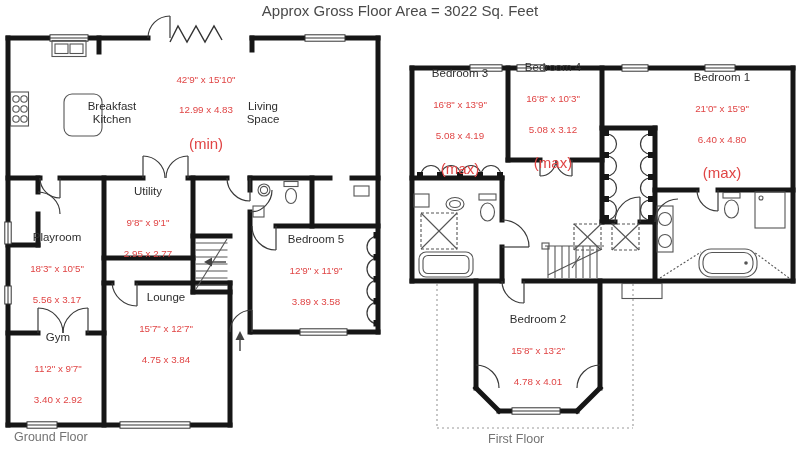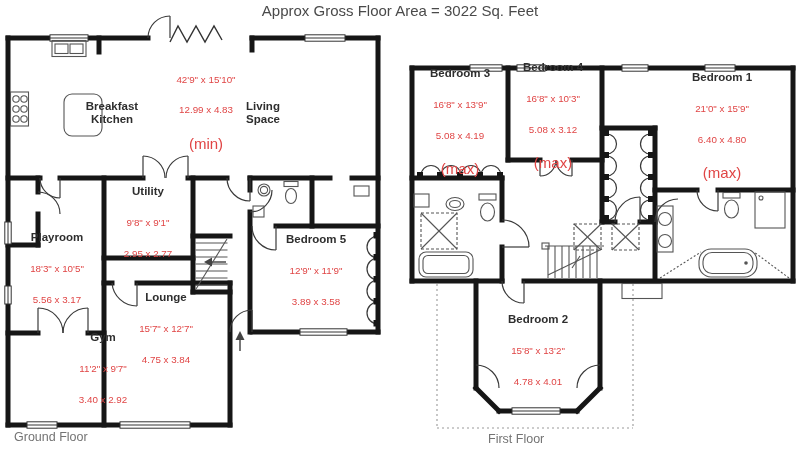--- a/index.html
+++ b/index.html
@@ -1,20 +1,20 @@
 <!DOCTYPE html>
 <html><head>
 <meta charset="utf-8">
 <style>
   html,body{margin:0;padding:0;}
   body{width:800px;height:451px;position:relative;background:#fff;
        font-family:"Liberation Sans",sans-serif;overflow:hidden;}
   svg{position:absolute;left:0;top:0;}
   .lbl{position:absolute;transform:translate(-50%,-50%);text-align:center;line-height:1.18;white-space:pre-line;}
-  .room-name{font-size:11.5px;color:#2e2e2e;font-weight:bold;}
+  .room-name{font-size:11.5px;color:#2e2e2e;}
   .dims{font-size:9.8px;color:#e04545;}
   .note{font-size:15px;color:#e04545;}
   .title{position:absolute;left:50%;top:2px;transform:translateX(-50%);
          font-size:15px;color:#4a4a4a;white-space:nowrap;}
   .floor-label{position:absolute;font-size:12.5px;color:#737373;}
   .wrap{width:70px;margin:0 auto;}
   .wrap-narrow{width:48px;margin:12px auto;}
 </style>
 </head>
 <body>
@@ -314,21 +314,21 @@
 <div class="lbl" style="left:148px;top:222px;">
   <div class="room-name">Utility</div>
   <div class="dims">9'8"  x  9'1"</div>
   <div class="dims">2.95  x  2.77</div>
 </div>
 <div class="lbl" style="left:57px;top:268px;">
   <div class="room-name">Playroom</div>
   <div class="dims">18'3" x 10'5"</div>
   <div class="dims">5.56  x  3.17</div>
 </div>
-<div class="lbl" style="left:58px;top:368px;margin-left:45px;">
+<div class="lbl" style="left:58px;top:368px;">
   <div class="room-name">Gym</div>
   <div class="dims">11'2" x  9'7"</div>
   <div class="dims">3.40  x  2.92</div>
 </div>
 <div class="lbl" style="left:166px;top:328px;">
   <div class="room-name">Lounge</div>
   <div class="dims">15'7" x 12'7"</div>
   <div class="dims">4.75  x  3.84</div>
 </div>
 <div class="lbl" style="left:316px;top:270px;">

